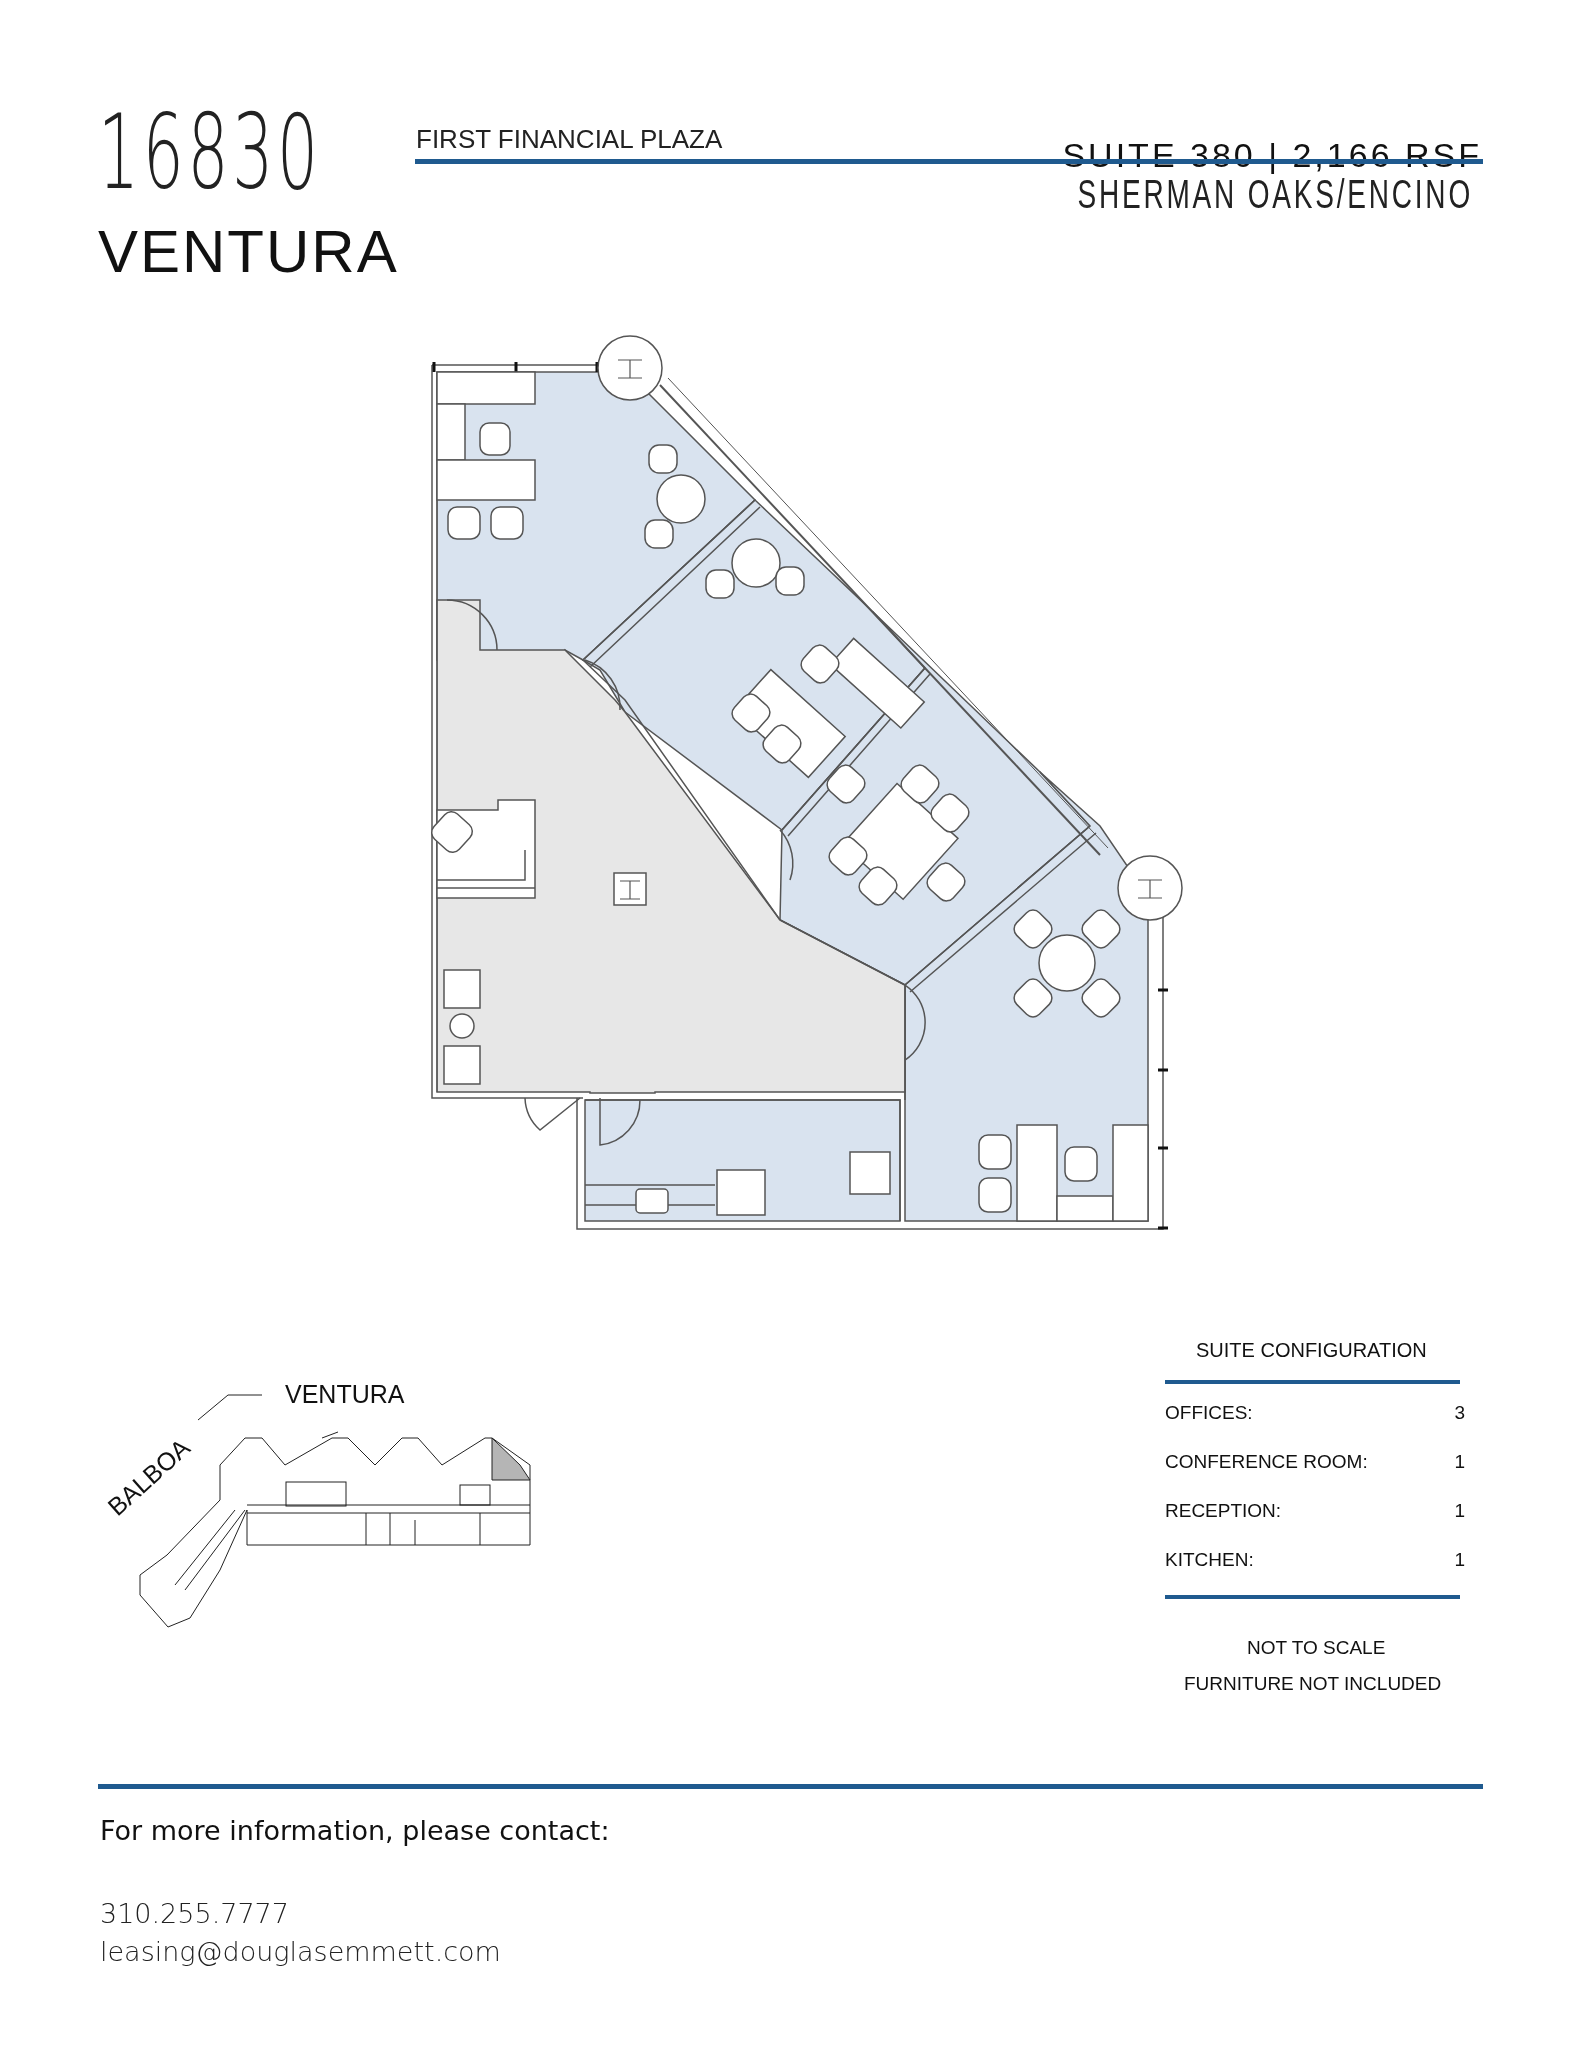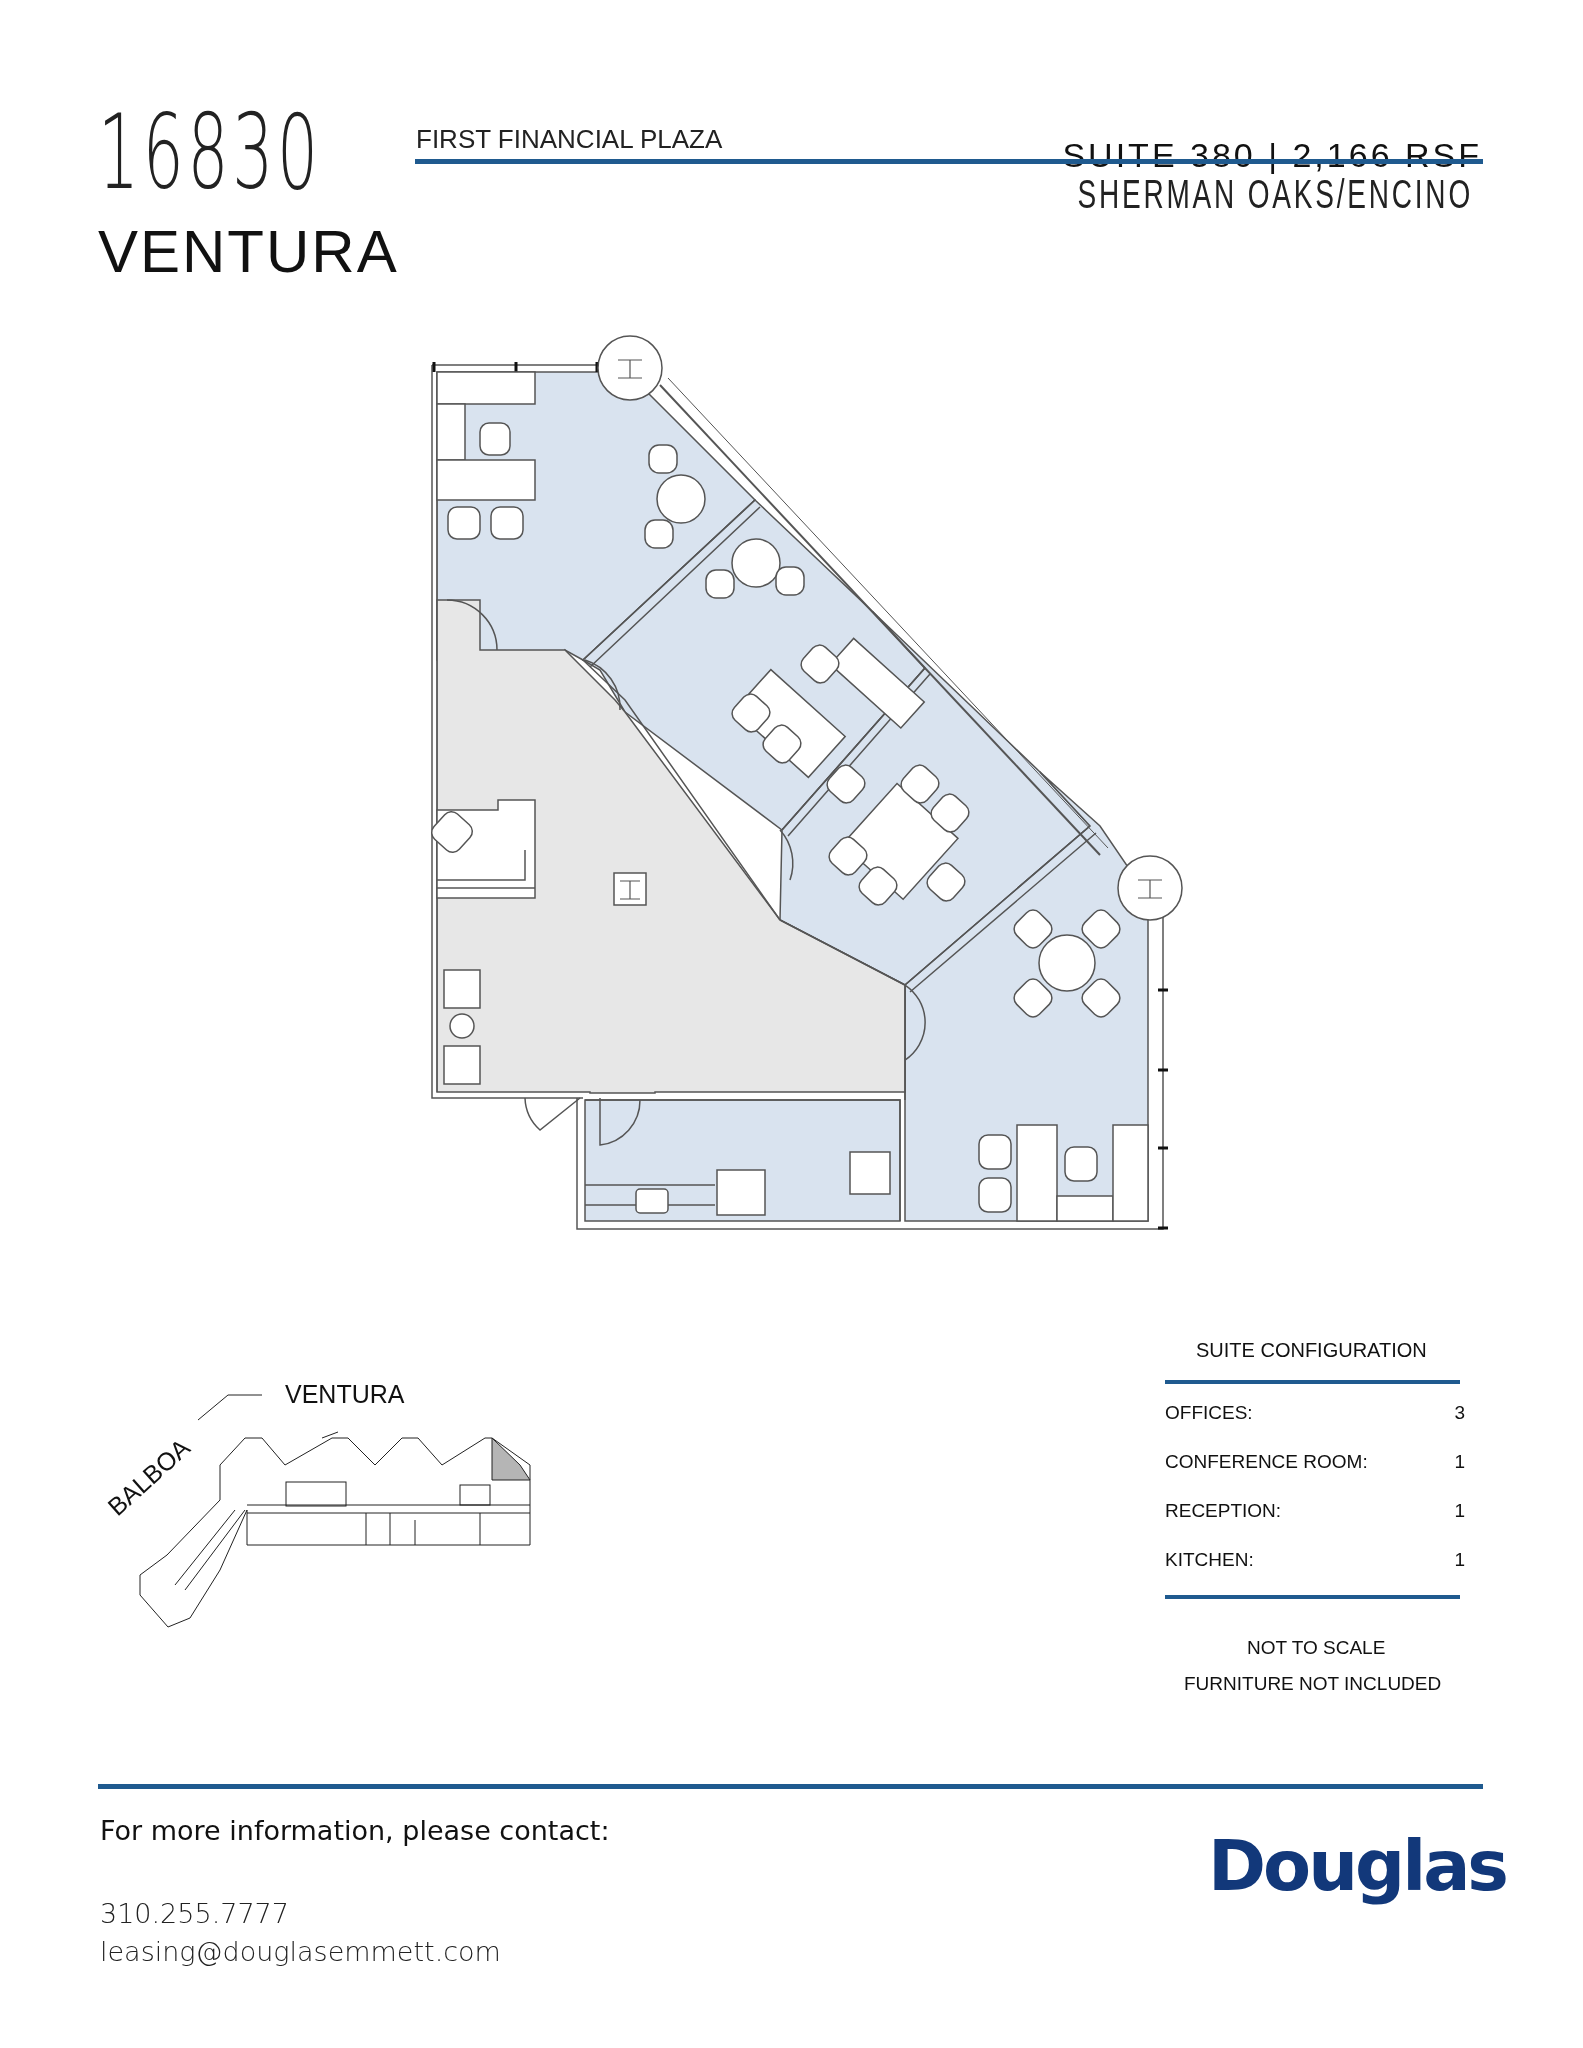--- a/index.html
+++ b/index.html
@@ -180,14 +180,13 @@
 <div class="abs rule" style="left:1165px; top:1595px; width:295px; height:4px;"></div>
 <div class="abs note" style="left:1247px; top:1613px;">NOT TO SCALE</div>
 <div class="abs note" style="left:1184px; top:1649px;">FURNITURE NOT INCLUDED</div>
 
 <div class="abs rule" style="left:98px; top:1784px; width:1385px;"></div>
 <div class="abs contact-head">For more information, please contact:</div>
 <div class="abs contact-line" style="top:1898px;">310.255.7777</div>
 <div class="abs contact-line" style="top:1936px;">leasing@douglasemmett.com</div>
 
 <div class="abs logo">
-  <div>Douglas</div>
 </div>
 
 </body></html>

